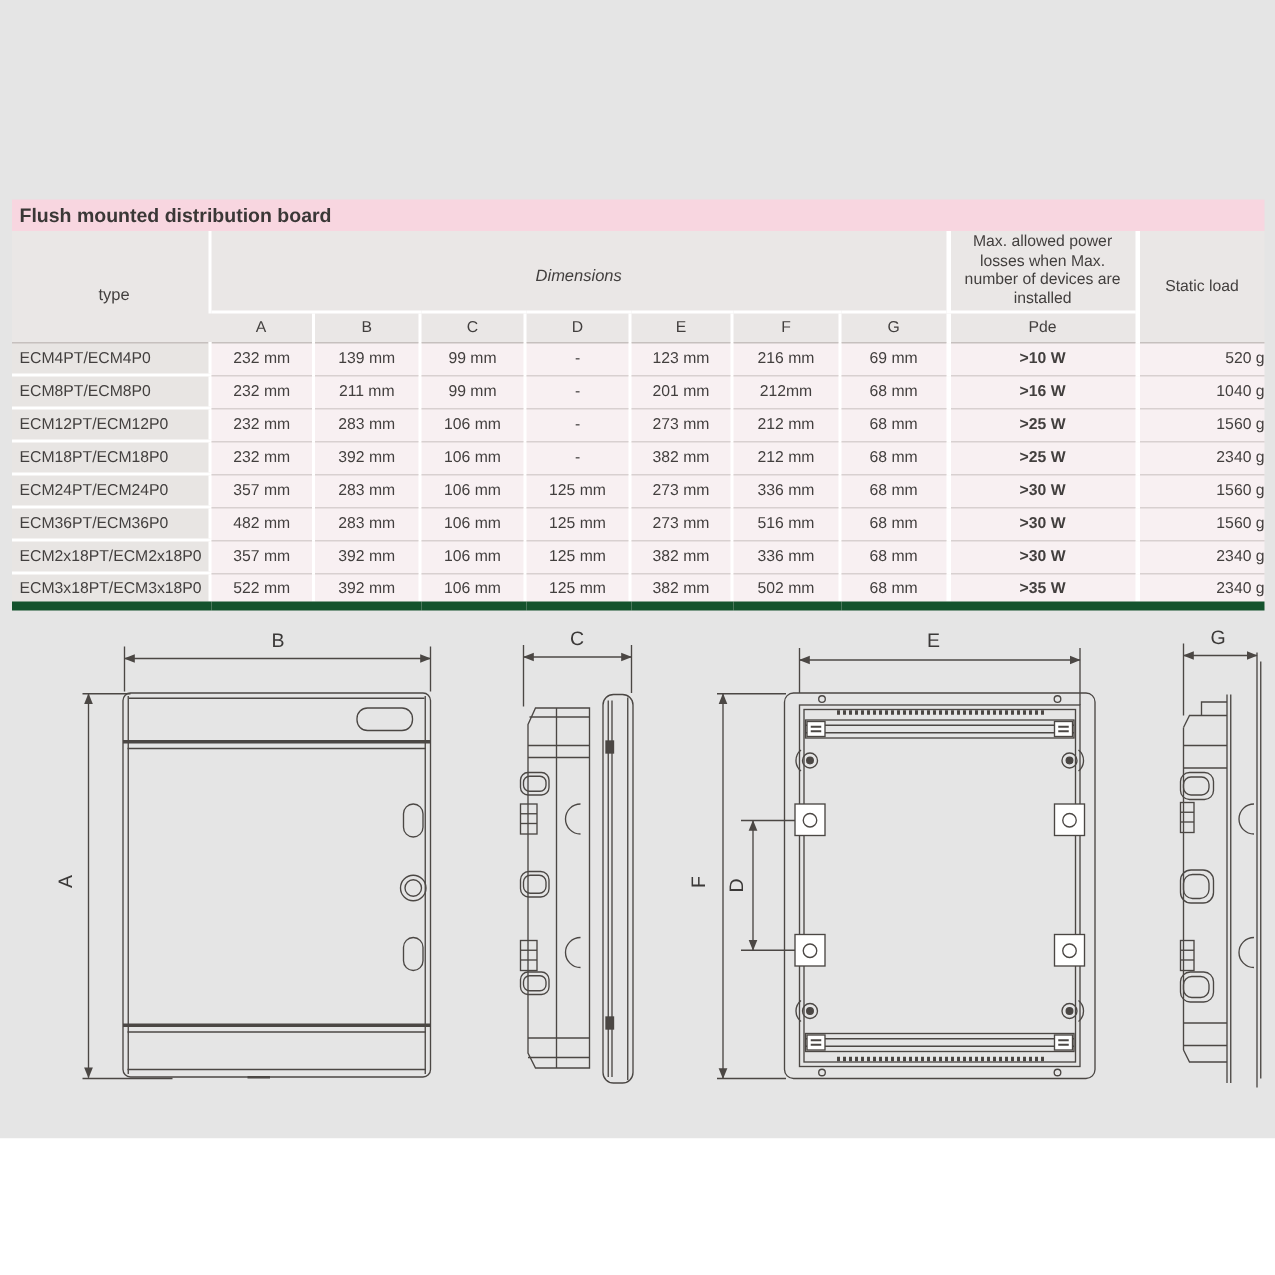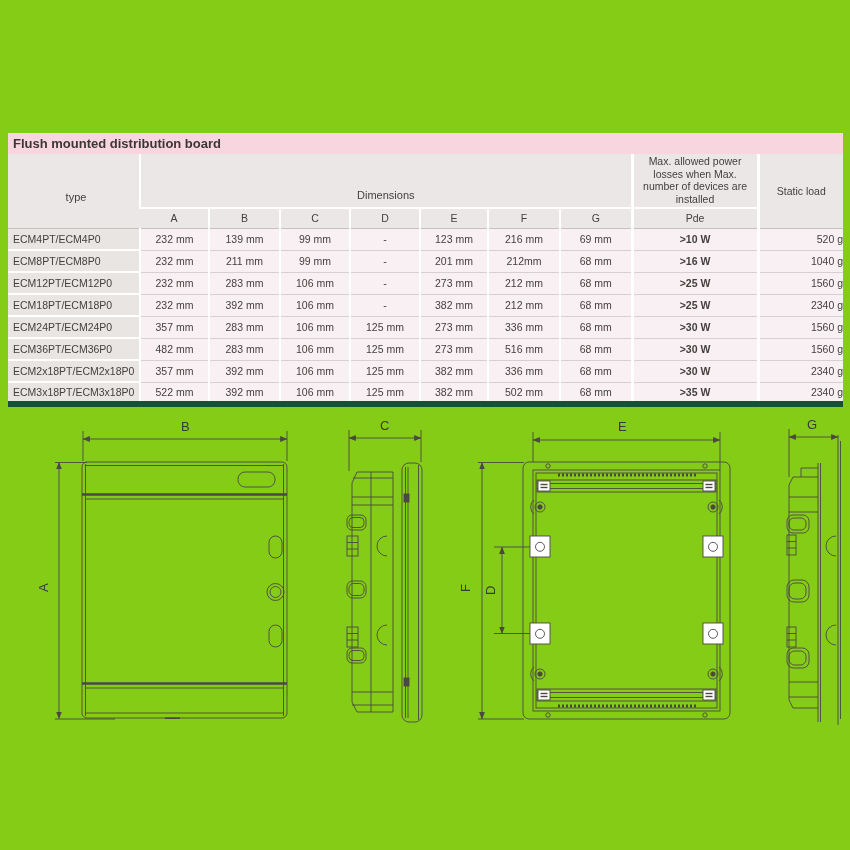--- a/index.html
+++ b/index.html
@@ -1,31 +1,31 @@
 <!DOCTYPE html>
 <html><head>
 <meta charset="utf-8">
 <style>
   html,body{margin:0;padding:0;background:#fff;}
-  .page{position:relative;width:850px;height:850px;background:#84cc16;overflow:hidden;
+  .page{position:relative;width:850px;height:759px;background:#e5e5e5;overflow:hidden;
         font-family:"Liberation Sans",sans-serif;color:#3c3a39;}
 
   
   .title-band{position:absolute;left:8px;top:133px;width:835px;height:21px;
               background:#f8d6e0;display:flex;align-items:center;}
   .title-band span{font-size:13px;font-weight:bold;color:#3a3736;padding-left:5px;letter-spacing:0px;}
 
   
   .spec-table{position:absolute;left:8px;top:154px;width:835px;border-collapse:collapse;table-layout:fixed;}
   .spec-table th,.spec-table td{font-weight:normal;font-size:10.5px;color:#423f3e;padding:0;margin:0;}
   .spec-table thead th{background:#eae7e6;text-align:center;}
   .spec-table thead .h-top{height:54px;}
   .spec-table thead .h-sub{height:20px;}
   th.type-h{text-align:left;vertical-align:bottom;padding:0 0 25px 5px;font-size:11px;}
-  th.dims-h{vertical-align:bottom;padding-bottom:6px;border-left:2px solid #fff;font-size:11px;}
+  th.dims-h{vertical-align:bottom;padding-bottom:17px;border-left:2px solid #fff;font-size:11px;font-style:italic;}
   th.pde-h{vertical-align:bottom;padding:0 6px 2px 6px;border-left:3px solid #fff;line-height:12.5px;font-size:10.5px;}
   th.static-h{border-left:3px solid #fff;vertical-align:middle;font-size:10.5px;margin-top:24px;}
   th.sub{border-top:2px solid #fff;border-left:2px solid #fff;font-size:10.5px;}
   th.sub.first{border-left:none;}
   .spec-table thead th{border-bottom:1px solid #c6c0be;}
   .spec-table tbody tr{height:22px;margin-top:20px;}
   td.tcol{background:#e8e5e3;text-align:left;padding-left:5px;border-bottom:2px solid #fff;font-size:10.5px;}
   td.dcol{background:#f8f0f2;text-align:center;border-left:2px solid #fff;border-bottom:1px solid #d8d0d0;}
   td.pcol{border-left:3px solid #fff;font-weight:bold;}
   td.scol{border-left:3px solid #fff;text-align:right;}

